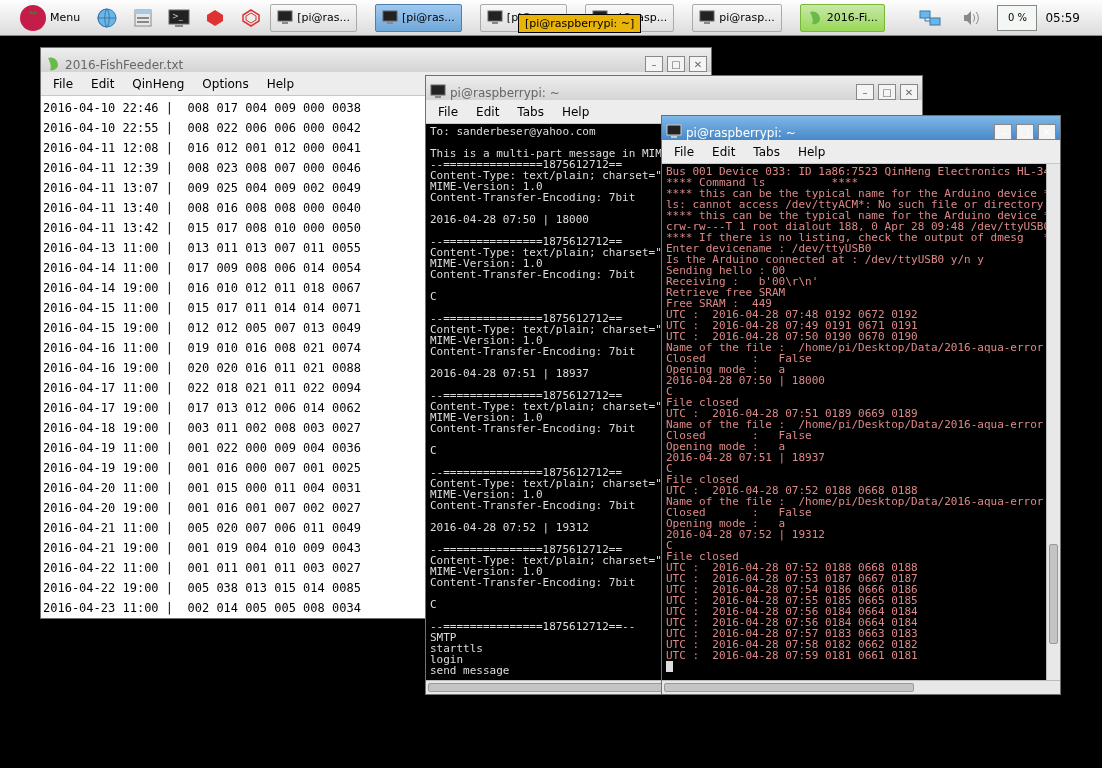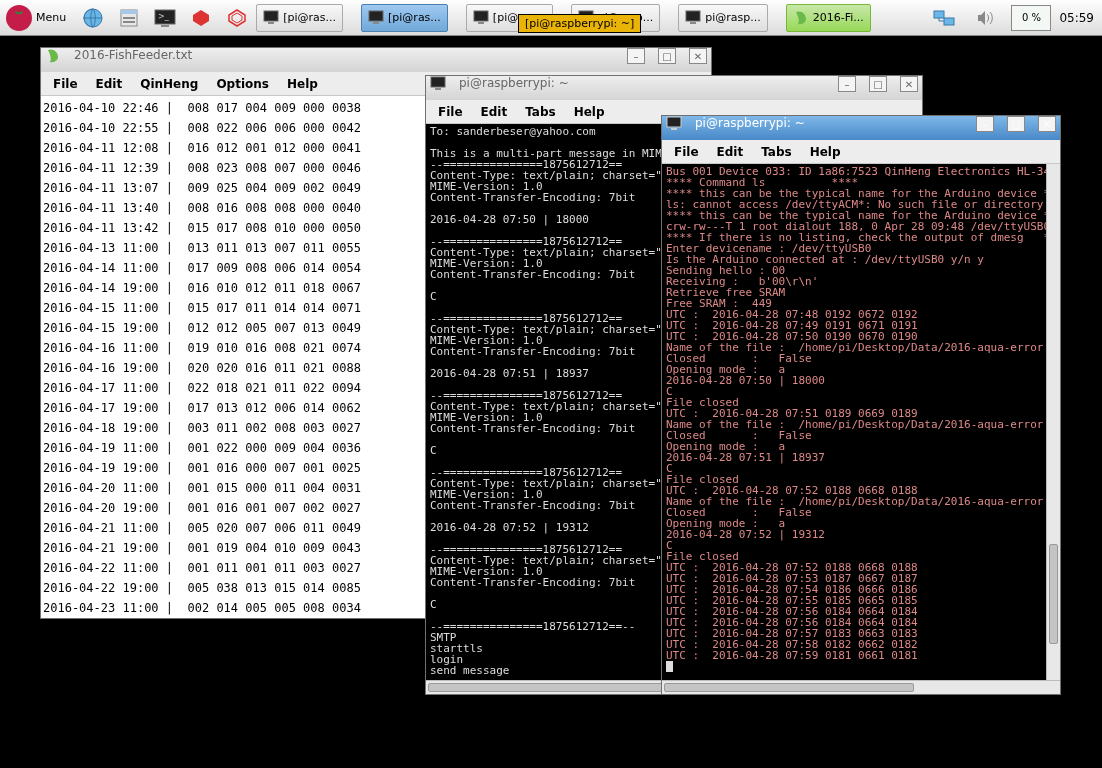--- a/index.html
+++ b/index.html
@@ -13,21 +13,21 @@
   position: relative;
 }
 .taskbar {
   position: absolute;
   top: 0; left: 0; right: 0;
   height: 36px;
   background: linear-gradient(to bottom, #fefefe, #dcdcdc);
   border-bottom: 1px solid #888;
   display: flex;
   align-items: center;
-  padding: 0 4px;
+  padding: 0 18px;
   gap: 2px;
 }
 .tb-icon {
   width: 34px; height: 30px;
   display: flex; align-items: center; justify-content: center;
   border-radius: 3px;
   cursor: pointer;
   font-size: 18px;
 }
 .tb-menu {
@@ -82,23 +82,23 @@
 .window {
   position: absolute;
   background: #f0f0f0;
   border: 1px solid #707070;
   box-shadow: 1px 1px 0 rgba(0,0,0,0.3);
   display: flex;
   flex-direction: column;
 }
 .titlebar {
   height: 24px;
-  display: flex; align-items: flex-start;
+  display: flex; align-items: flex-end;
   padding: 0 4px;
-  gap: 13px;
+  gap: 4px;
   background: linear-gradient(to bottom, #eeeeee, #d4d4d4);
   font-size: 12px;
   color: #666;
 }
 .titlebar.active {
   background: linear-gradient(to bottom, #7fb8e8, #4888c8);
   color: #fff;
 }
 .titlebar-icon { width: 16px; height: 16px; }
 .titlebar-spacer { flex: 1; }
@@ -110,21 +110,20 @@
   font-size: 10px;
   cursor: pointer;
 }
 .menubar {
   height: 24px;
   background: #ededed;
   border-bottom: 1px solid #c8c8c8;
   display: flex; align-items: center;
   padding: 0 4px;
   gap: 2px;
-  font-weight: bold;
 }
 .menu-item {
   padding: 2px 8px;
   cursor: pointer;
   font-size: 12px;
 }
 .content {
   flex: 1;
   overflow: hidden;
   position: relative;

